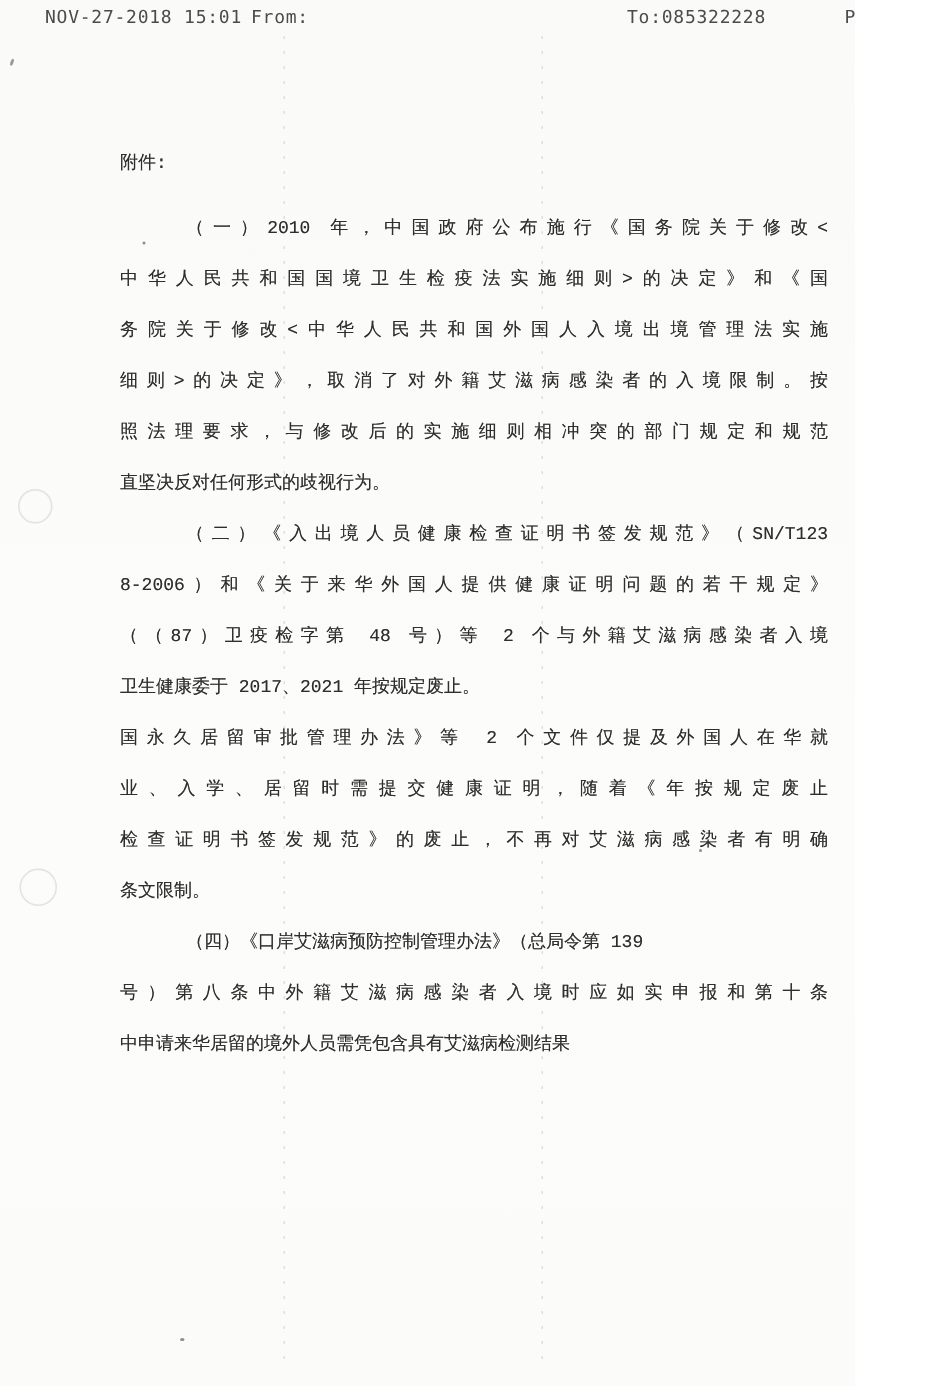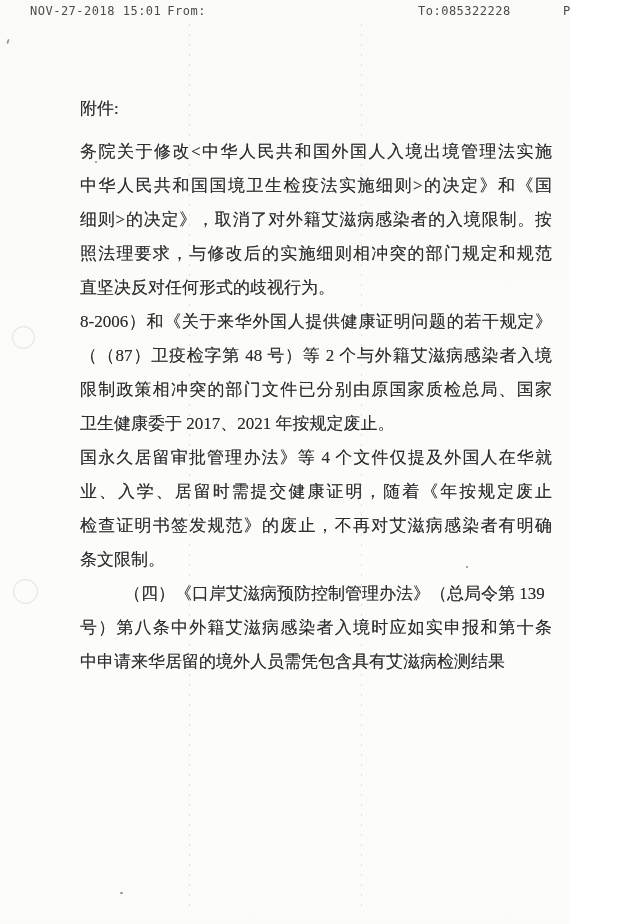--- a/index.html
+++ b/index.html
@@ -24,23 +24,24 @@
   .fax-header .hleft  { position: absolute; left: 30px;  top: 0; }
   .fax-header .hfrom  { margin-left: 6px; }
   .fax-header .hto    { position: absolute; left: 418px; top: 0; text-align: right; }
   .fax-header .hpage  { position: absolute; left: 563px; top: 0; }
 
   
   .doc {
     position: absolute;
     left: 80px; top: 92px; width: 472px;
     color: var(--ink, #2e2e2e);
-    font-size: 17px;
+    font-size: 12px;
     line-height: 34px;
     text-shadow: 0 0 0.4px rgba(46,46,46,0.55);
+    font-family: Liberation Mono, monospace;
   }
   .line { white-space: nowrap; height: 34px; }
   .line.fill { text-align: justify; text-align-last: justify; white-space: normal; }
   .line.indent { text-indent: 44px; }
   .title { margin-bottom: 9px; }
 
   
   .fold {
     position: absolute; top: 24px; height: 888px; width: 1px;
     background-image: repeating-linear-gradient(to bottom, #c7c7c3 0 2px, transparent 2px 10px);
@@ -79,30 +80,31 @@
   <div class="punch one"></div>
   <div class="punch two"></div>
   <div class="speck s1"></div>
   <div class="speck s2"></div>
   <div class="speck s3"></div>
   <div class="speck s4"></div>
 
   <main class="doc">
     <div class="line title">附件:</div>
     <div>
+        <div class="line indent fill">（一）2010 年，中国政府公布施行《国务院关于修改&lt;</div>
+        <div class="line fill">中华人民共和国国境卫生检疫法实施细则&gt;的决定》和《国</div>
         <div class="line fill">务院关于修改&lt;中华人民共和国外国人入境出境管理法实施</div>
-        <div class="line fill">中华人民共和国国境卫生检疫法实施细则&gt;的决定》和《国</div>
         <div class="line fill">细则&gt;的决定》，取消了对外籍艾滋病感染者的入境限制。按</div>
         <div class="line fill">照法理要求，与修改后的实施细则相冲突的部门规定和规范</div>
         <div class="line">直坚决反对任何形式的歧视行为。</div>
+        <div class="line indent fill">（二）《入出境人员健康检查证明书签发规范》（SN/T123</div>
         <div class="line fill">8-2006）和《关于来华外国人提供健康证明问题的若干规定》</div>
         <div class="line fill">（（87）卫疫检字第 48 号）等 2 个与外籍艾滋病感染者入境</div>
-        <div class="line fill">限制政策相冲突的部门文件已分别由原国家质检总局、国家</div>
         <div class="line">卫生健康委于 2017、2021 年按规定废止。</div>
-        <div class="line fill">国永久居留审批管理办法》等 4 个文件仅提及外国人在华就</div>
+        <div class="line fill">国永久居留审批管理办法》等 2 个文件仅提及外国人在华就</div>
         <div class="line fill">业、入学、居留时需提交健康证明，随着《年按规定废止</div>
         <div class="line fill">检查证明书签发规范》的废止，不再对艾滋病感染者有明确</div>
         <div class="line">条文限制。</div>
         <div class="line indent">（四）《口岸艾滋病预防控制管理办法》（总局令第 139</div>
         <div class="line fill">号）第八条中外籍艾滋病感染者入境时应如实申报和第十条</div>
         <div class="line">中申请来华居留的境外人员需凭包含具有艾滋病检测结果</div>
       </div>
   </main>
 
 </div>

